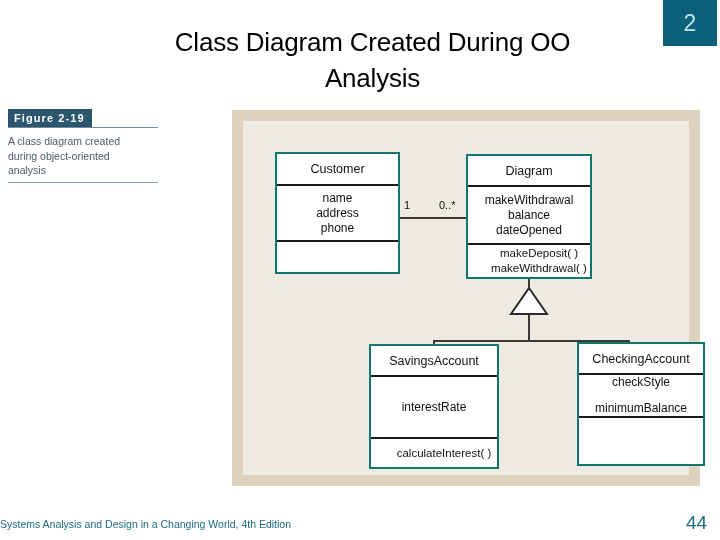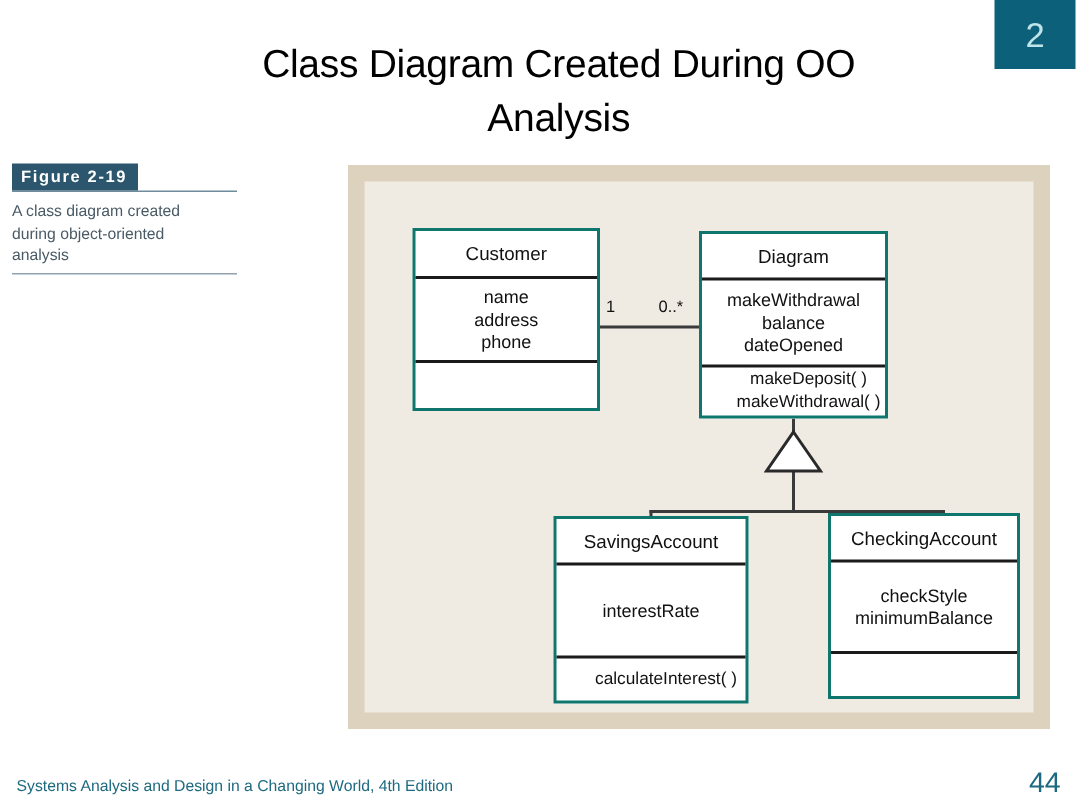--- a/index.html
+++ b/index.html
@@ -156,23 +156,23 @@
   #class-account .uml-attrs { height: 58px; }
   #class-account .uml-ops   { height: 32px; }
 
   
   #class-savings { left: 126px; top: 223px; width: 130px; height: 125px; }
   #class-savings .uml-name  { height: 31px; }
   #class-savings .uml-attrs { height: 62px; }
   #class-savings .uml-ops   { height: 28px; border-radius: 13px; }
 
   
-  #class-checking { left: 309px; top: 221px; width: 128px; height: 124px; }
+  #class-checking { left: 334px; top: 221px; width: 128px; height: 124px; }
   #class-checking .uml-name  { height: 31px; }
-  #class-checking .uml-attrs { height: 61px; }
+  #class-checking .uml-attrs { height: 43px; justify-content: space-between; }
   #class-checking .uml-ops   { height: 28px; }
 
   
   .conn {
     position: absolute;
     background: #3a3a3a;
     z-index: 1;
   }
   
   #assoc-line { left: 157px; top: 96px; width: 66px; height: 2px; }
@@ -199,21 +199,21 @@
   #gen-stem-bottom { left: 285px; top: 193px; width: 2px; height: 27px; }
   
   #gen-bar { left: 190px; top: 219px; width: 196px; height: 2px; }
   
   #gen-drop-savings  { left: 190px; top: 219px; width: 2px; height: 6px; }
   #gen-drop-checking { left: 385px; top: 219px; width: 2px; height: 4px; }
 
   
   .footer-text {
     position: absolute;
-    left: 11px;
+    left: 0;
     top: 518px;
     font-size: 10.5px;
     color: #1d6a80;
     font-family: "Liberation Sans", sans-serif;
   }
   .page-number {
     position: absolute;
     left: 686px;
     top: 512px;
     font-size: 19px;

